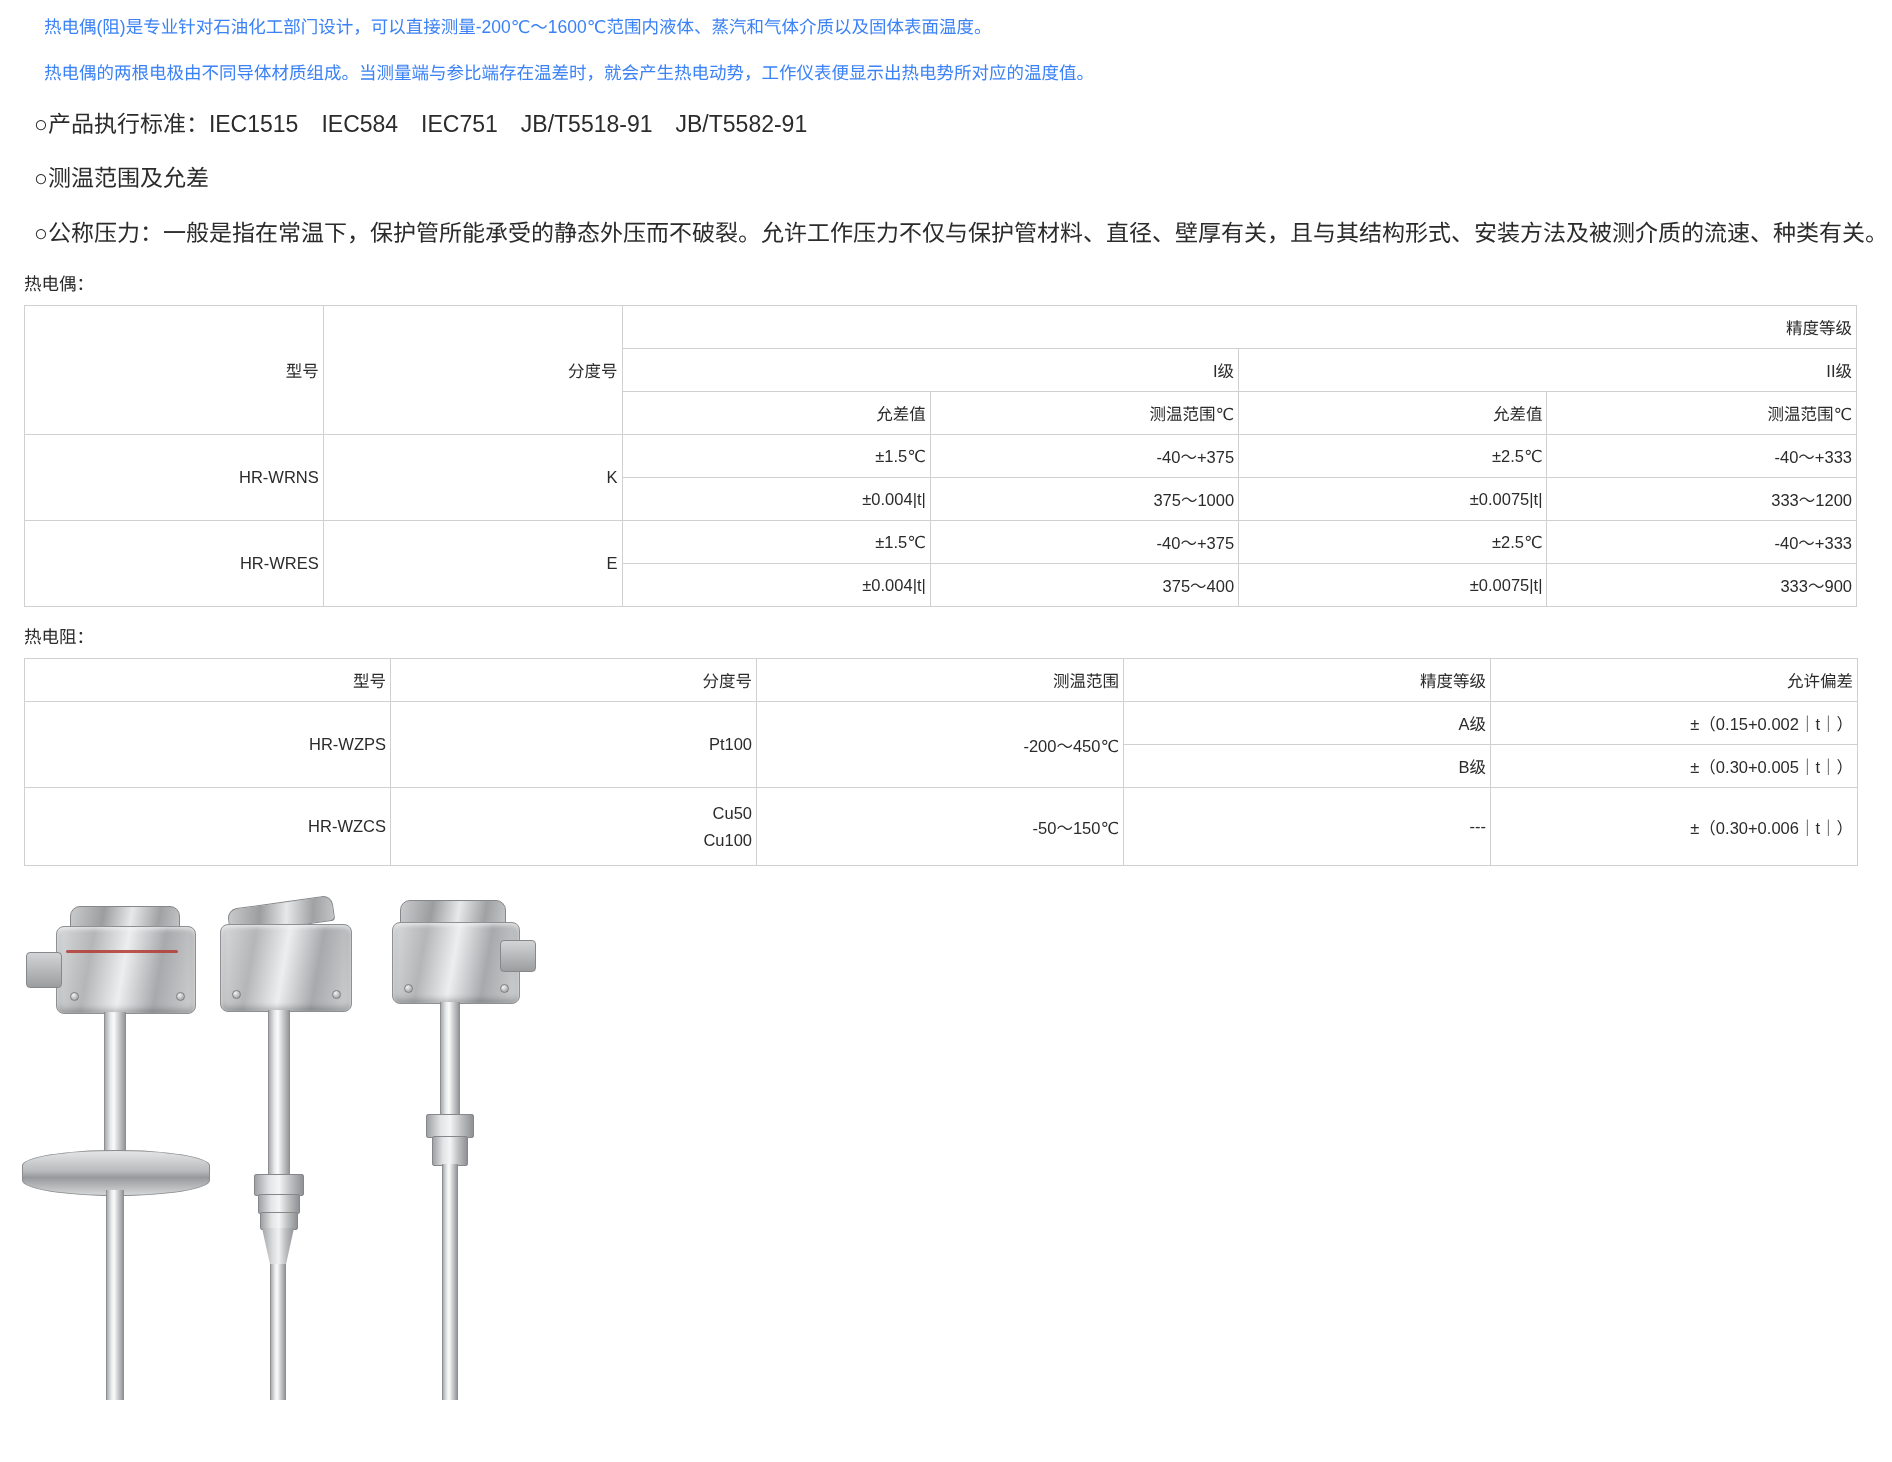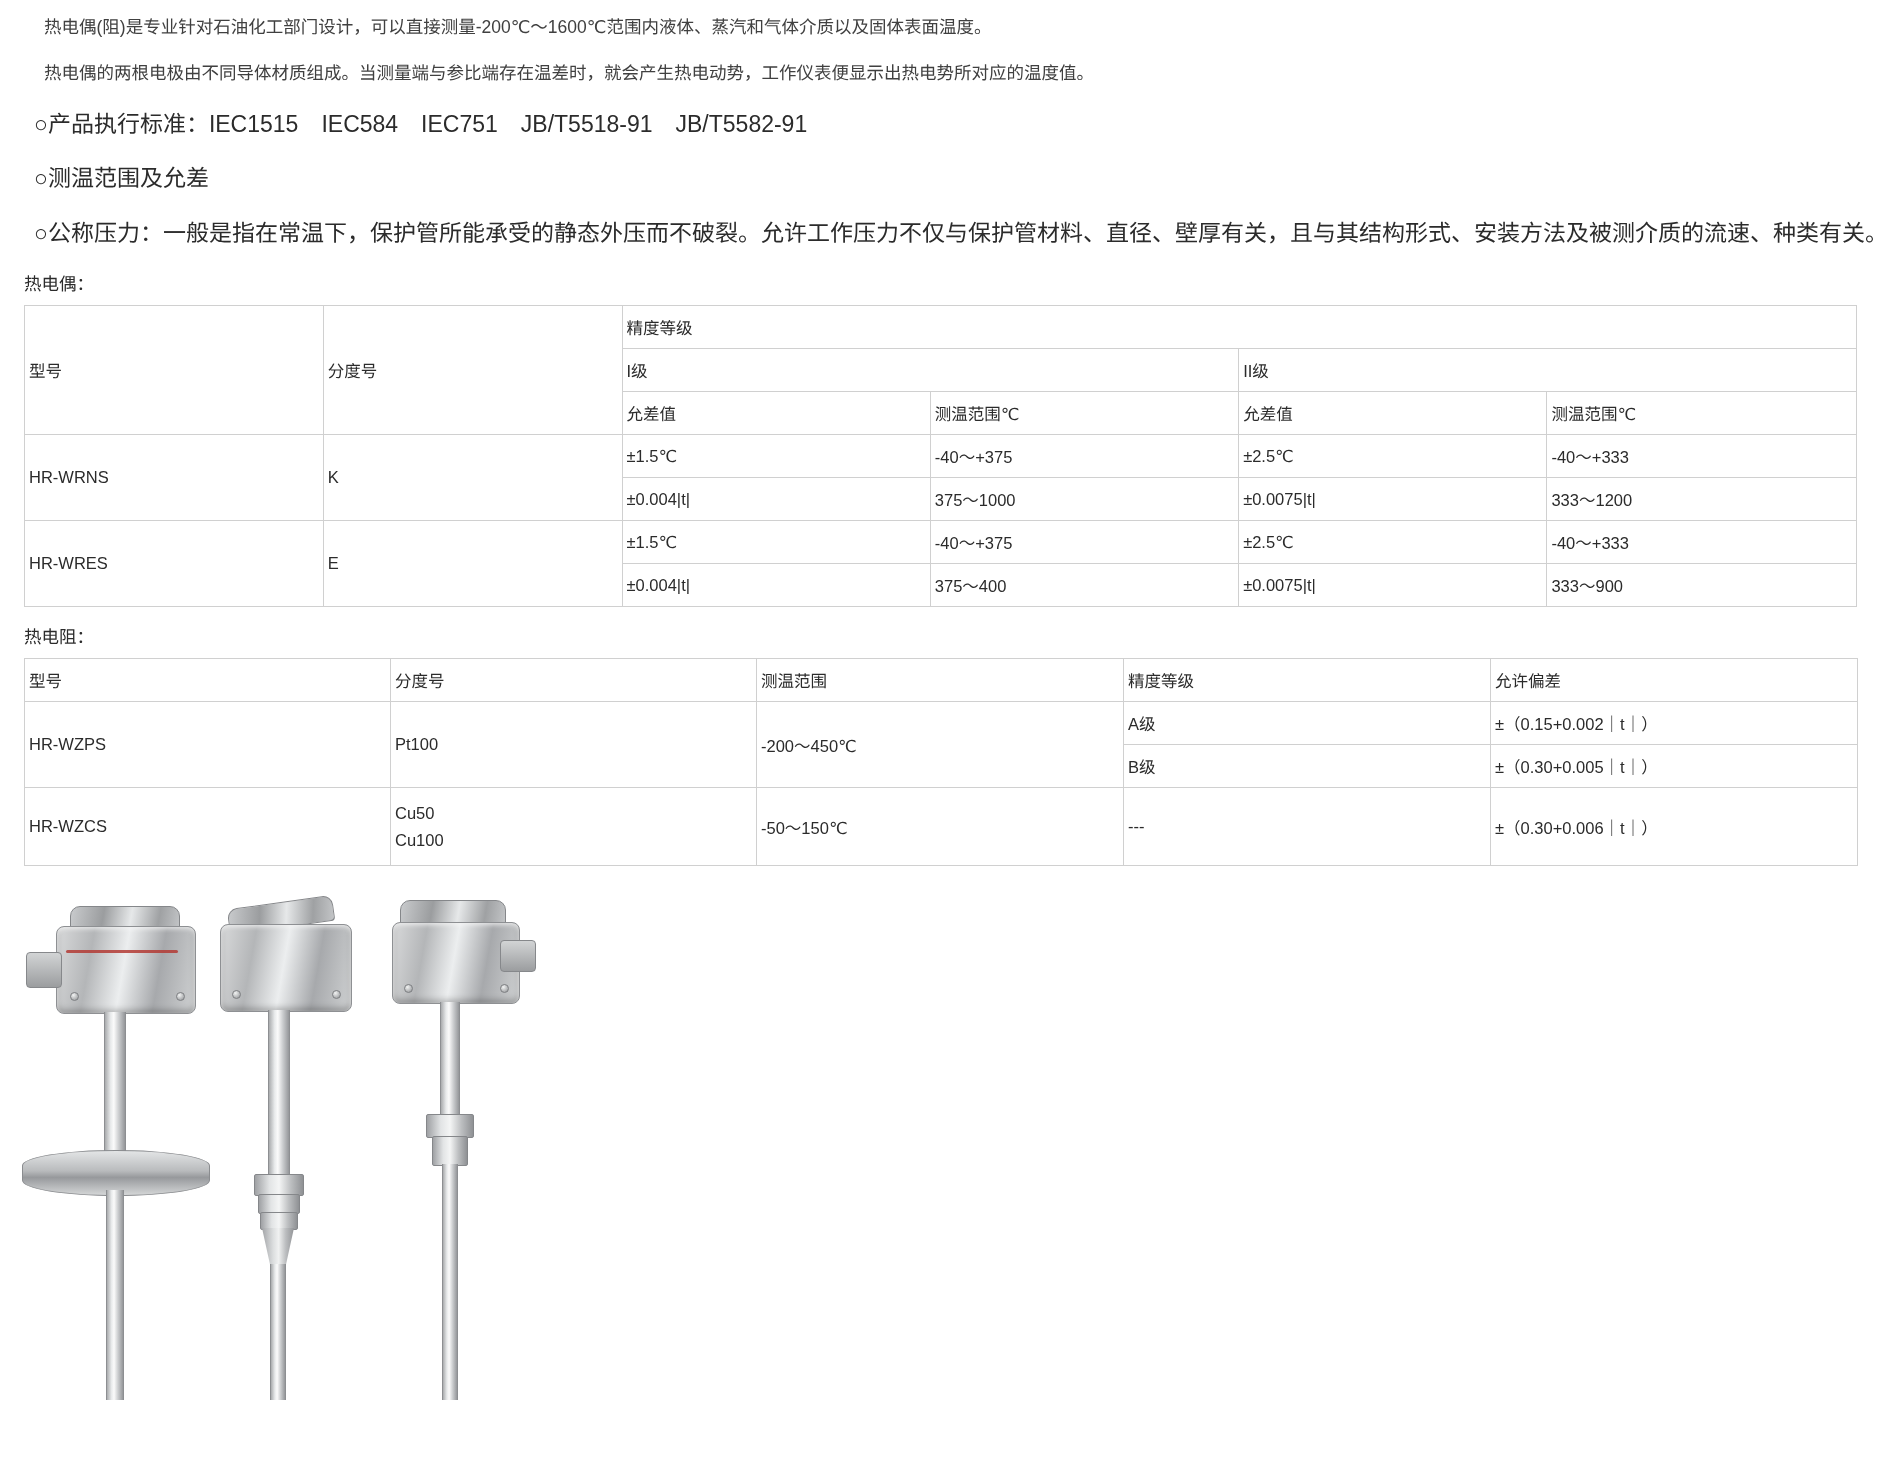--- a/index.html
+++ b/index.html
@@ -54,21 +54,21 @@
     font-size: 19px;
     font-weight: bold;
     color: #1a1a1a;
     margin: 5px 0 14px 0;
     letter-spacing: 0.5px;
   }
   .para {
     margin: 0 0 20px 44px;
     font-size: 17.5px;
     line-height: 1.5;
-    color: #404040;
+    color: #3b82f6;
   }
   .bullet-line {
     margin: 0 0 20px 34px;
     font-size: 23px;
     line-height: 1.5;
     color: #2b2b2b;
   }
   .sub-label {
     margin: 0 0 10px 24px;
     font-size: 17.5px;
@@ -76,21 +76,21 @@
   }
   table {
     border-collapse: collapse;
     margin: 0 0 0 24px;
     table-layout: fixed;
   }
   table.tc { width: 1833px; }
   table.rtd { width: 1833px; margin-top: 8px; }
   td, th {
     border: 1px solid #d0d0d0;
-    text-align: left;
+    text-align: right;
     vertical-align: middle;
     font-weight: normal;
     font-size: 16.5px;
     color: #2b2b2b;
     padding: 9px 4px;
     height: 26px;
     box-sizing: border-box;
   }
   .tall { height: 44px; }
   .imgrow {

